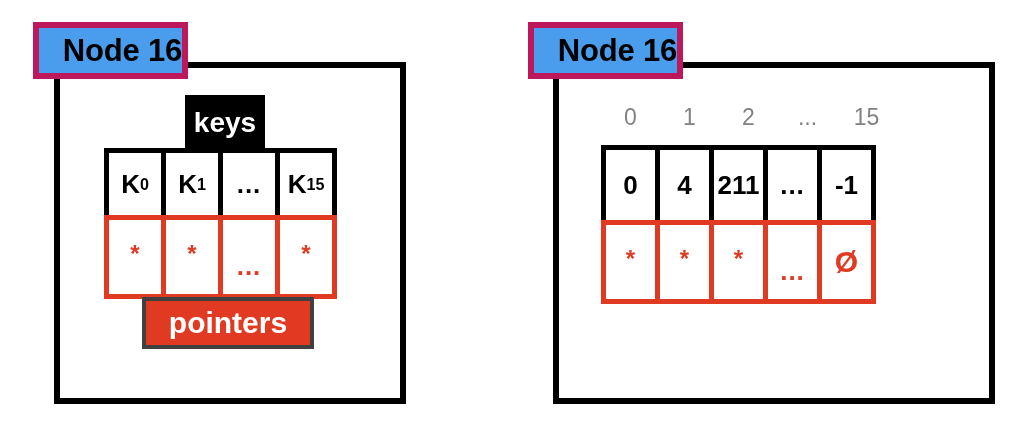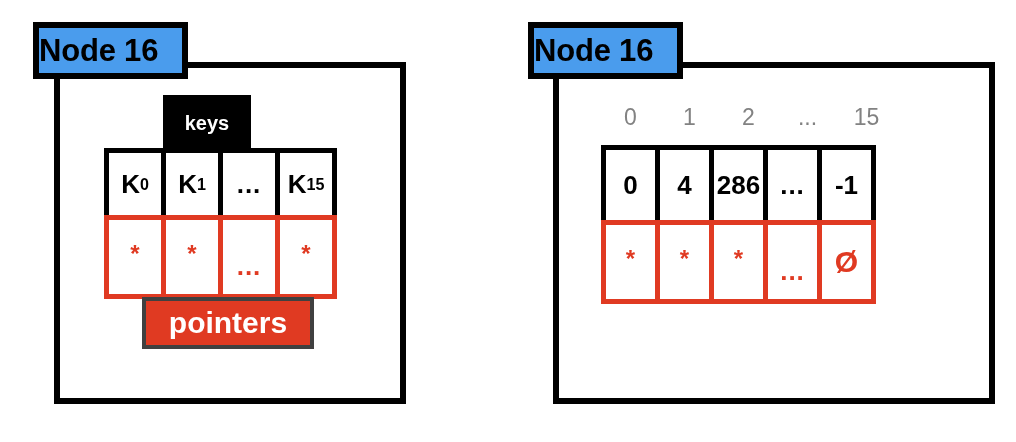--- a/index.html
+++ b/index.html
@@ -22,28 +22,28 @@
     background: #ffffff;
   }
   #panel-left  { left: 54px;  top: 62px; width: 352px; height: 342px; }
   #panel-right { left: 553px; top: 62px; width: 442px; height: 342px; }
 
   
   .node-badge {
     position: absolute;
     box-sizing: border-box;
     background: #4a9ced;
-    border: 6px solid #000000;
+    border: 6px solid #be185d;
     color: #000000;
     font-size: 31px;
     font-weight: 700;
     letter-spacing: -0.2px;
     display: flex;
     align-items: center;
-    justify-content: flex-start;
+    justify-content: flex-end;
     z-index: 6;
   }
   #badge-left  { left: 33px;  top: 22px; width: 155px; height: 57px; }
   #badge-right { left: 528px; top: 22px; width: 155px; height: 57px; }
 
   
   .grid {
     position: absolute;
     display: flex;
     z-index: 2;
@@ -115,23 +115,23 @@
     position: absolute;
     box-sizing: border-box;
     display: flex;
     align-items: center;
     justify-content: center;
     font-weight: 700;
     color: #ffffff;
     z-index: 5;
   }
   #tag-keys {
-    left: 163px; top: 95px; width: 88px; height: 56px;
+    left: 185px; top: 95px; width: 80px; height: 56px;
     background: #000000;
-    font-size: 20px;
+    font-size: 28px;
   }
   #tag-pointers {
     left: 142px; top: 297px; width: 172px; height: 52px;
     background: #e03a22;
     border: 4px solid #404040;
     font-size: 30px;
   }
 </style>
 </head>
 <body>
@@ -198,21 +198,21 @@
 </div>
 
 <div class="grid row-keys" id="grid-keys-right">
   <div class="cell">
       <span>0</span>
     </div>
   <div class="cell">
       <span>4</span>
     </div>
   <div class="cell">
-      <span>286</span>
+      <span>211</span>
     </div>
   <div class="cell">
       <span class="ell">...</span>
     </div>
   <div class="cell">
       <span>-1</span>
     </div>
 </div>
 
 <div class="grid row-ptrs" id="grid-ptrs-right">

